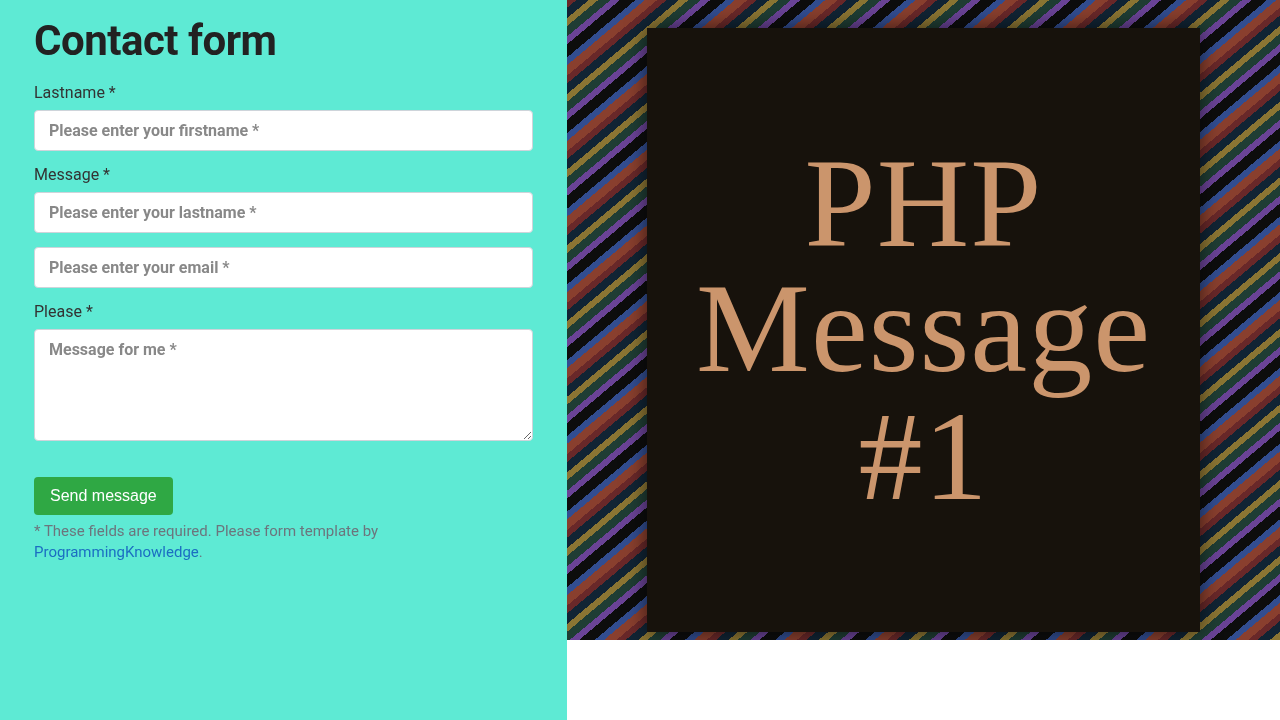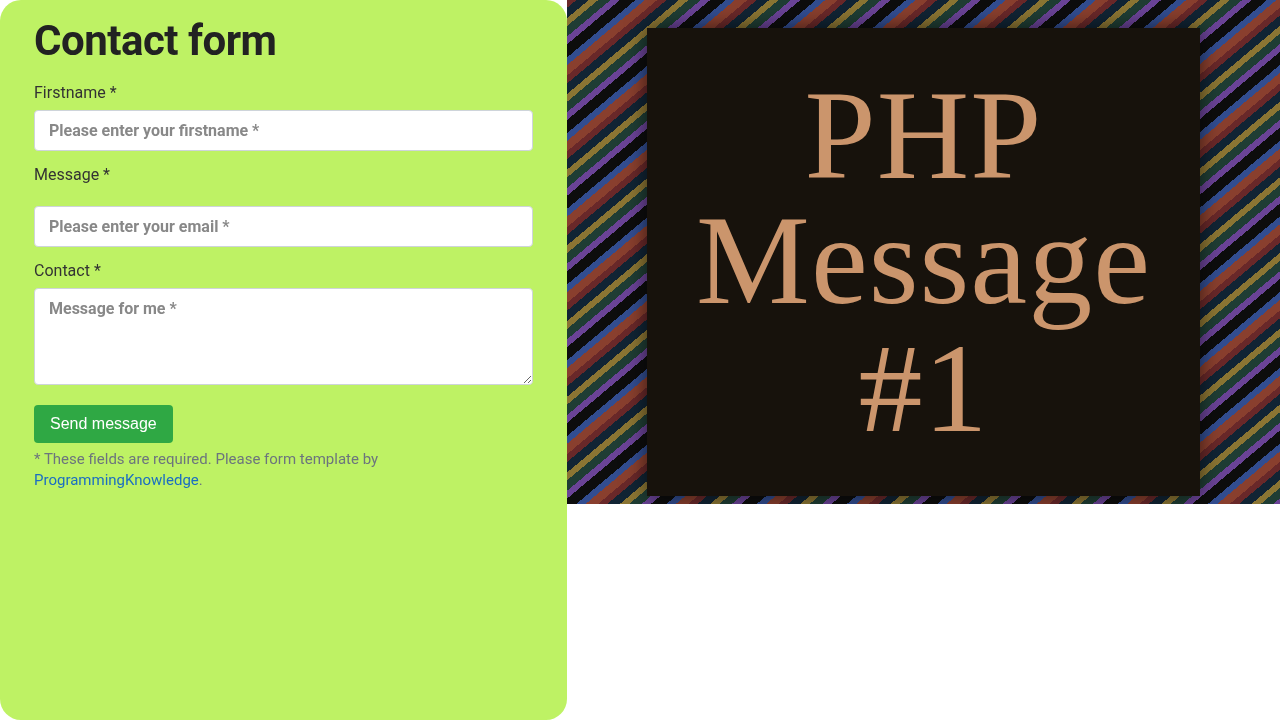--- a/index.html
+++ b/index.html
@@ -6,25 +6,24 @@
     body {
       width: 1280px;
       height: 720px;
       font-family: "Segoe UI", -apple-system, BlinkMacSystemFont, Roboto, Helvetica, Arial, sans-serif;
       display: flex;
       overflow: hidden;
     }
     .left-panel {
       width: 567px;
       height: 720px;
-      background: #bef264;
+      background: #5eead4;
       padding: 16px 34px 14px 34px;
       display: flex;
       flex-direction: column;
-      border-radius: 21px;
     }
     .form-title {
       font-size: 42px;
       font-weight: 700;
       color: #222;
       margin-bottom: 18px;
       letter-spacing: -0.5px;
     }
     .form-group { margin-bottom: 14px; }
     .form-label {
@@ -38,44 +37,44 @@
       padding: 10px 14px;
       font-size: 16px;
       color: #555;
       background: #fff;
       border: 1px solid #ced4da;
       border-radius: 4px;
       font-family: inherit;
       font-weight: bold;
     }
     .form-input::placeholder, .form-textarea::placeholder { color: #888; }
-    .form-textarea { height: 97px; resize: vertical; }
+    .form-textarea { height: 112px; resize: vertical; }
     .submit-btn {
       background: #2fa844;
       color: #fff;
       border: none;
       border-radius: 4px;
       padding: 10px 16px;
       font-size: 16px;
       cursor: pointer;
       align-self: flex-start;
-      margin-top: 2px;
+      margin-top: 18px;
       margin-bottom: 6px;
     }
     .form-footer {
       font-size: 15px;
       color: #6c757d;
       line-height: 1.4;
     }
     .footer-link { color: #1b6ec2; text-decoration: none; }
 
     .right-panel {
       flex: 1;
       position: relative;
-      height: 504px;
+      height: 640px;
       overflow: hidden;
     }
     .bg-stripes {
       position: absolute;
       inset: 0;
       background:
         repeating-linear-gradient(
           140deg,
           #7c2f30 0 6px,
           #142a3d 6px 14px,
@@ -114,34 +113,35 @@
       margin-top: 2px;
     }
   </style>
 </head>
 <body>
 
 <div class="left-panel">
   <h1 class="form-title">Contact form</h1>
 
   <div class="form-group">
-    <label class="form-label">Firstname *</label>
+    <label class="form-label">Lastname *</label>
     <input class="form-input" type="text" placeholder="Please enter your firstname *" style="">
   </div>
 
   <div class="form-group">
     <label class="form-label">Message *</label>
+    <input class="form-input" type="text" placeholder="Please enter your lastname *" style="">
   </div>
 
   <div class="form-group">
     <input class="form-input" type="text" placeholder="Please enter your email *" style="">
   </div>
 
   <div class="form-group">
-    <label class="form-label">Contact *</label>
+    <label class="form-label">Please *</label>
     <textarea class="form-textarea" placeholder="Message for me *" style=""></textarea>
   </div>
 
   <button class="submit-btn">Send message</button>
 
   <p class="form-footer">
     <span>* These fields are required. Please form template by </span><a href="#" class="footer-link">ProgrammingKnowledge</a><span>.</span>
   </p>
 </div>
 

